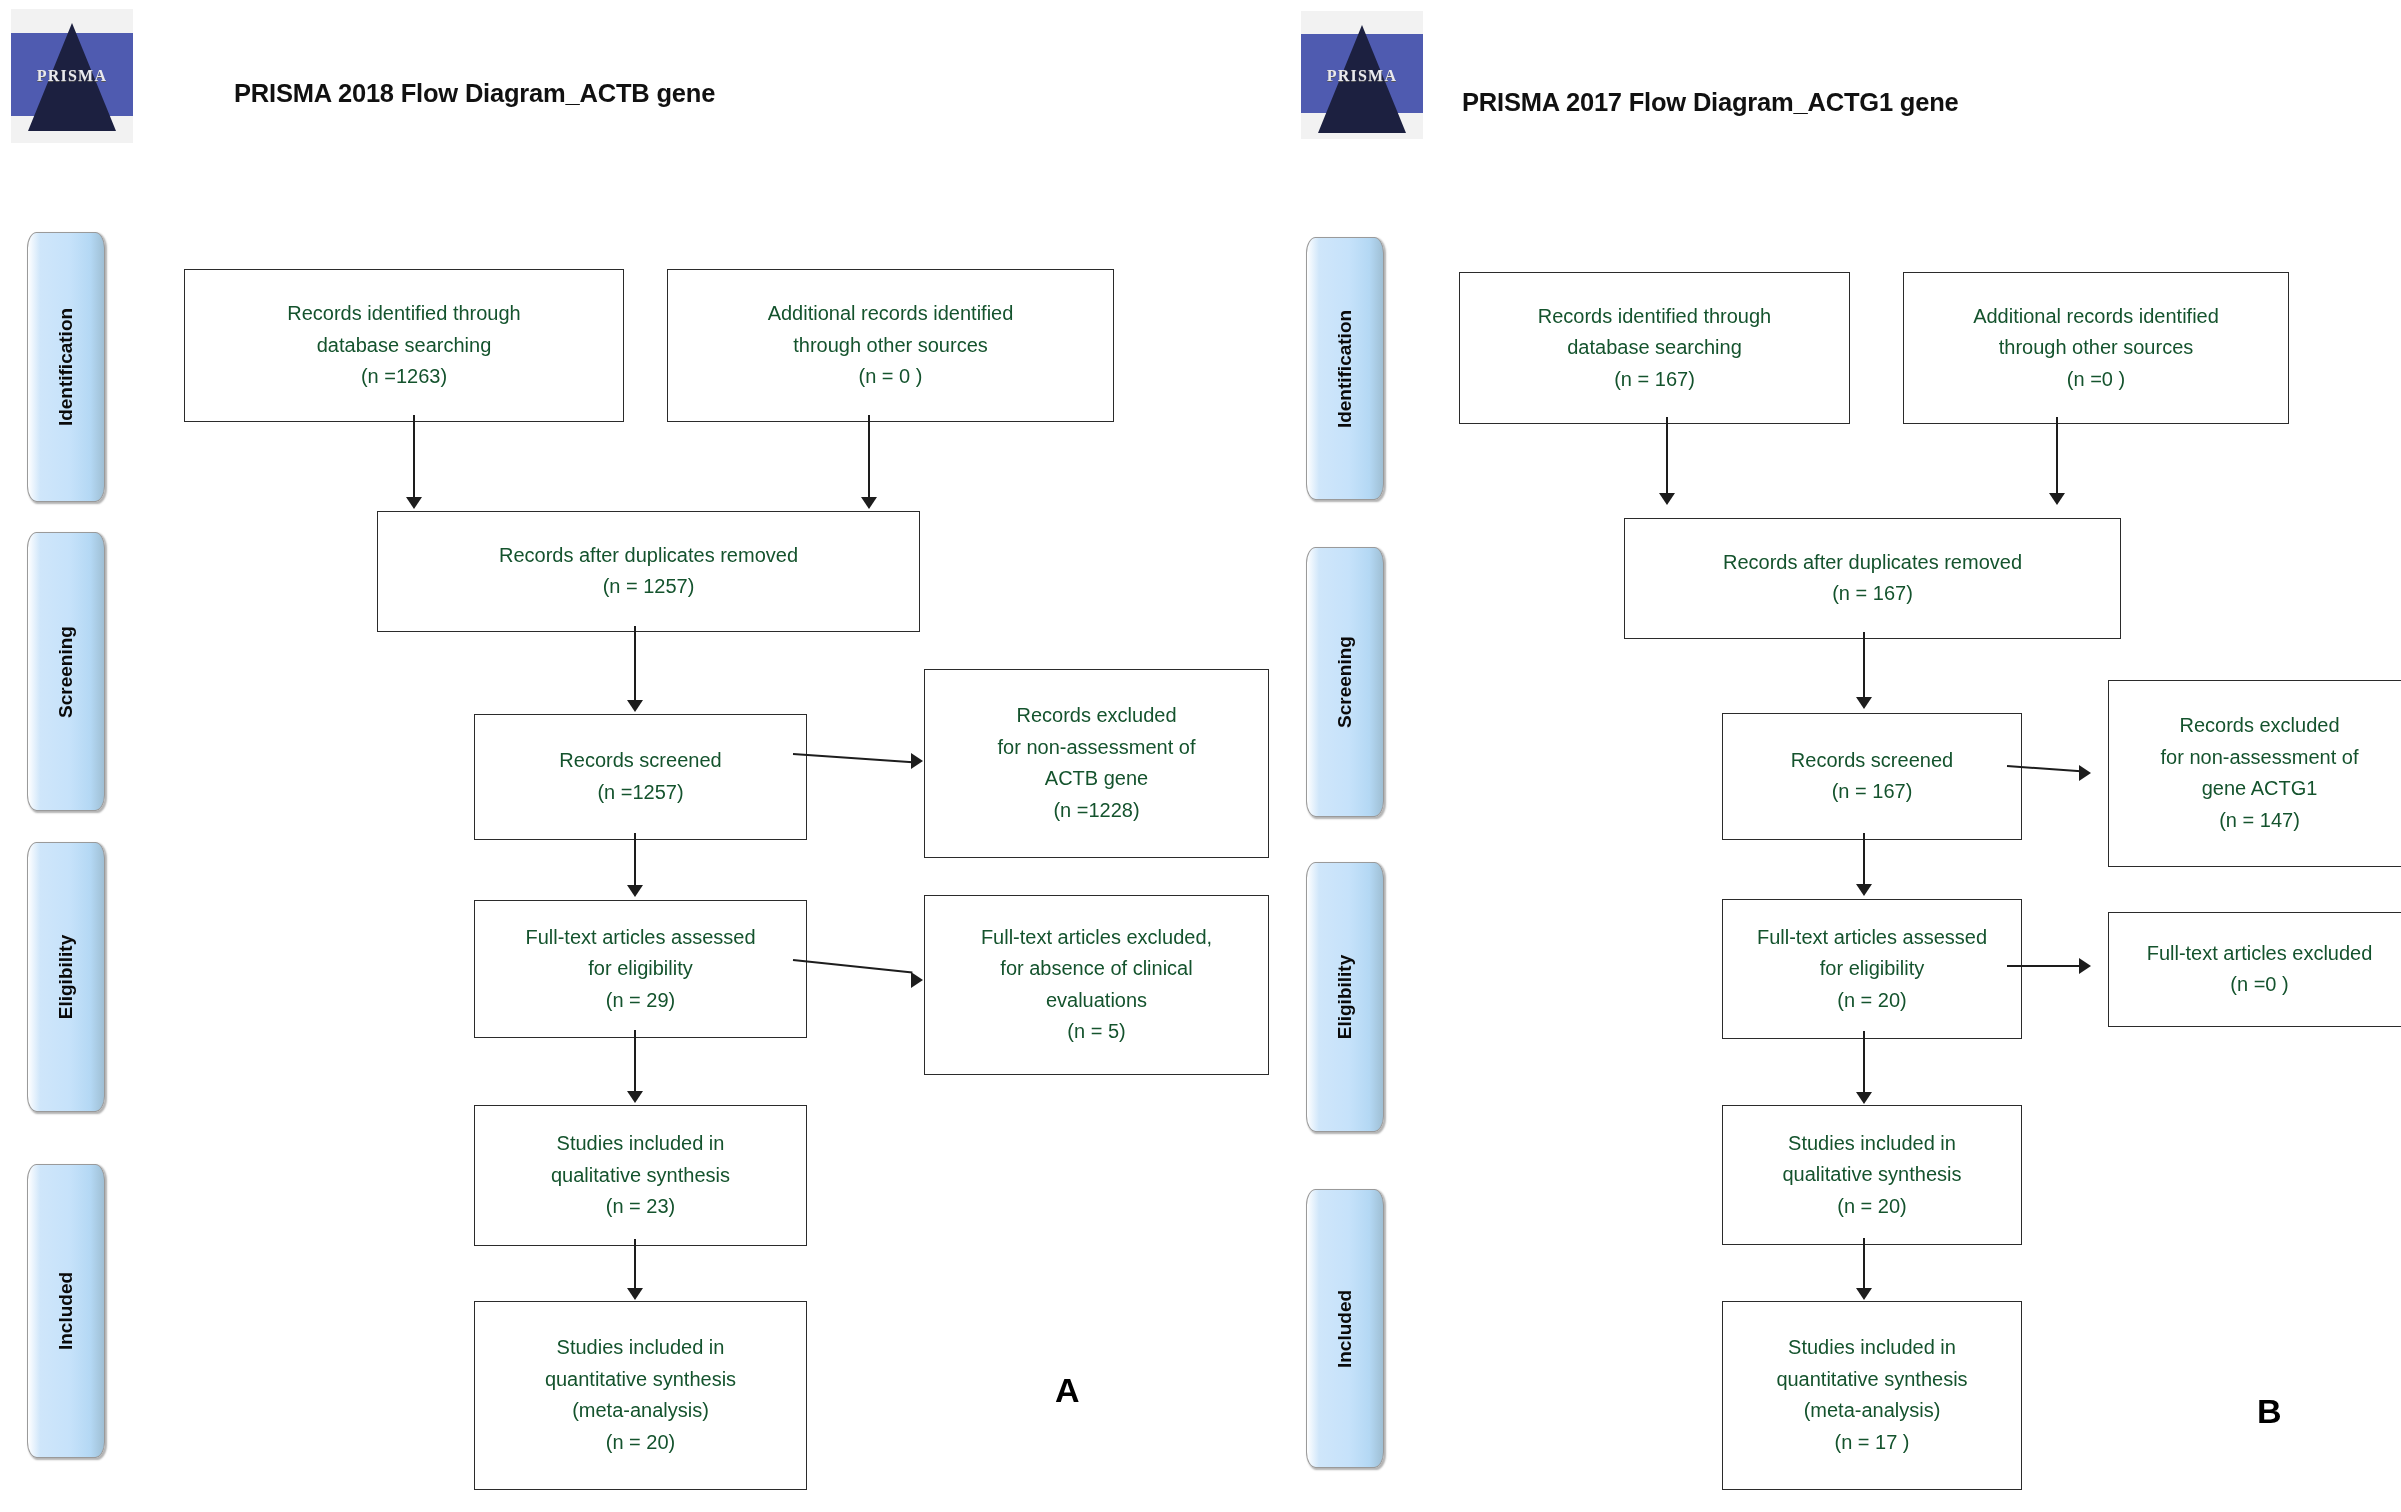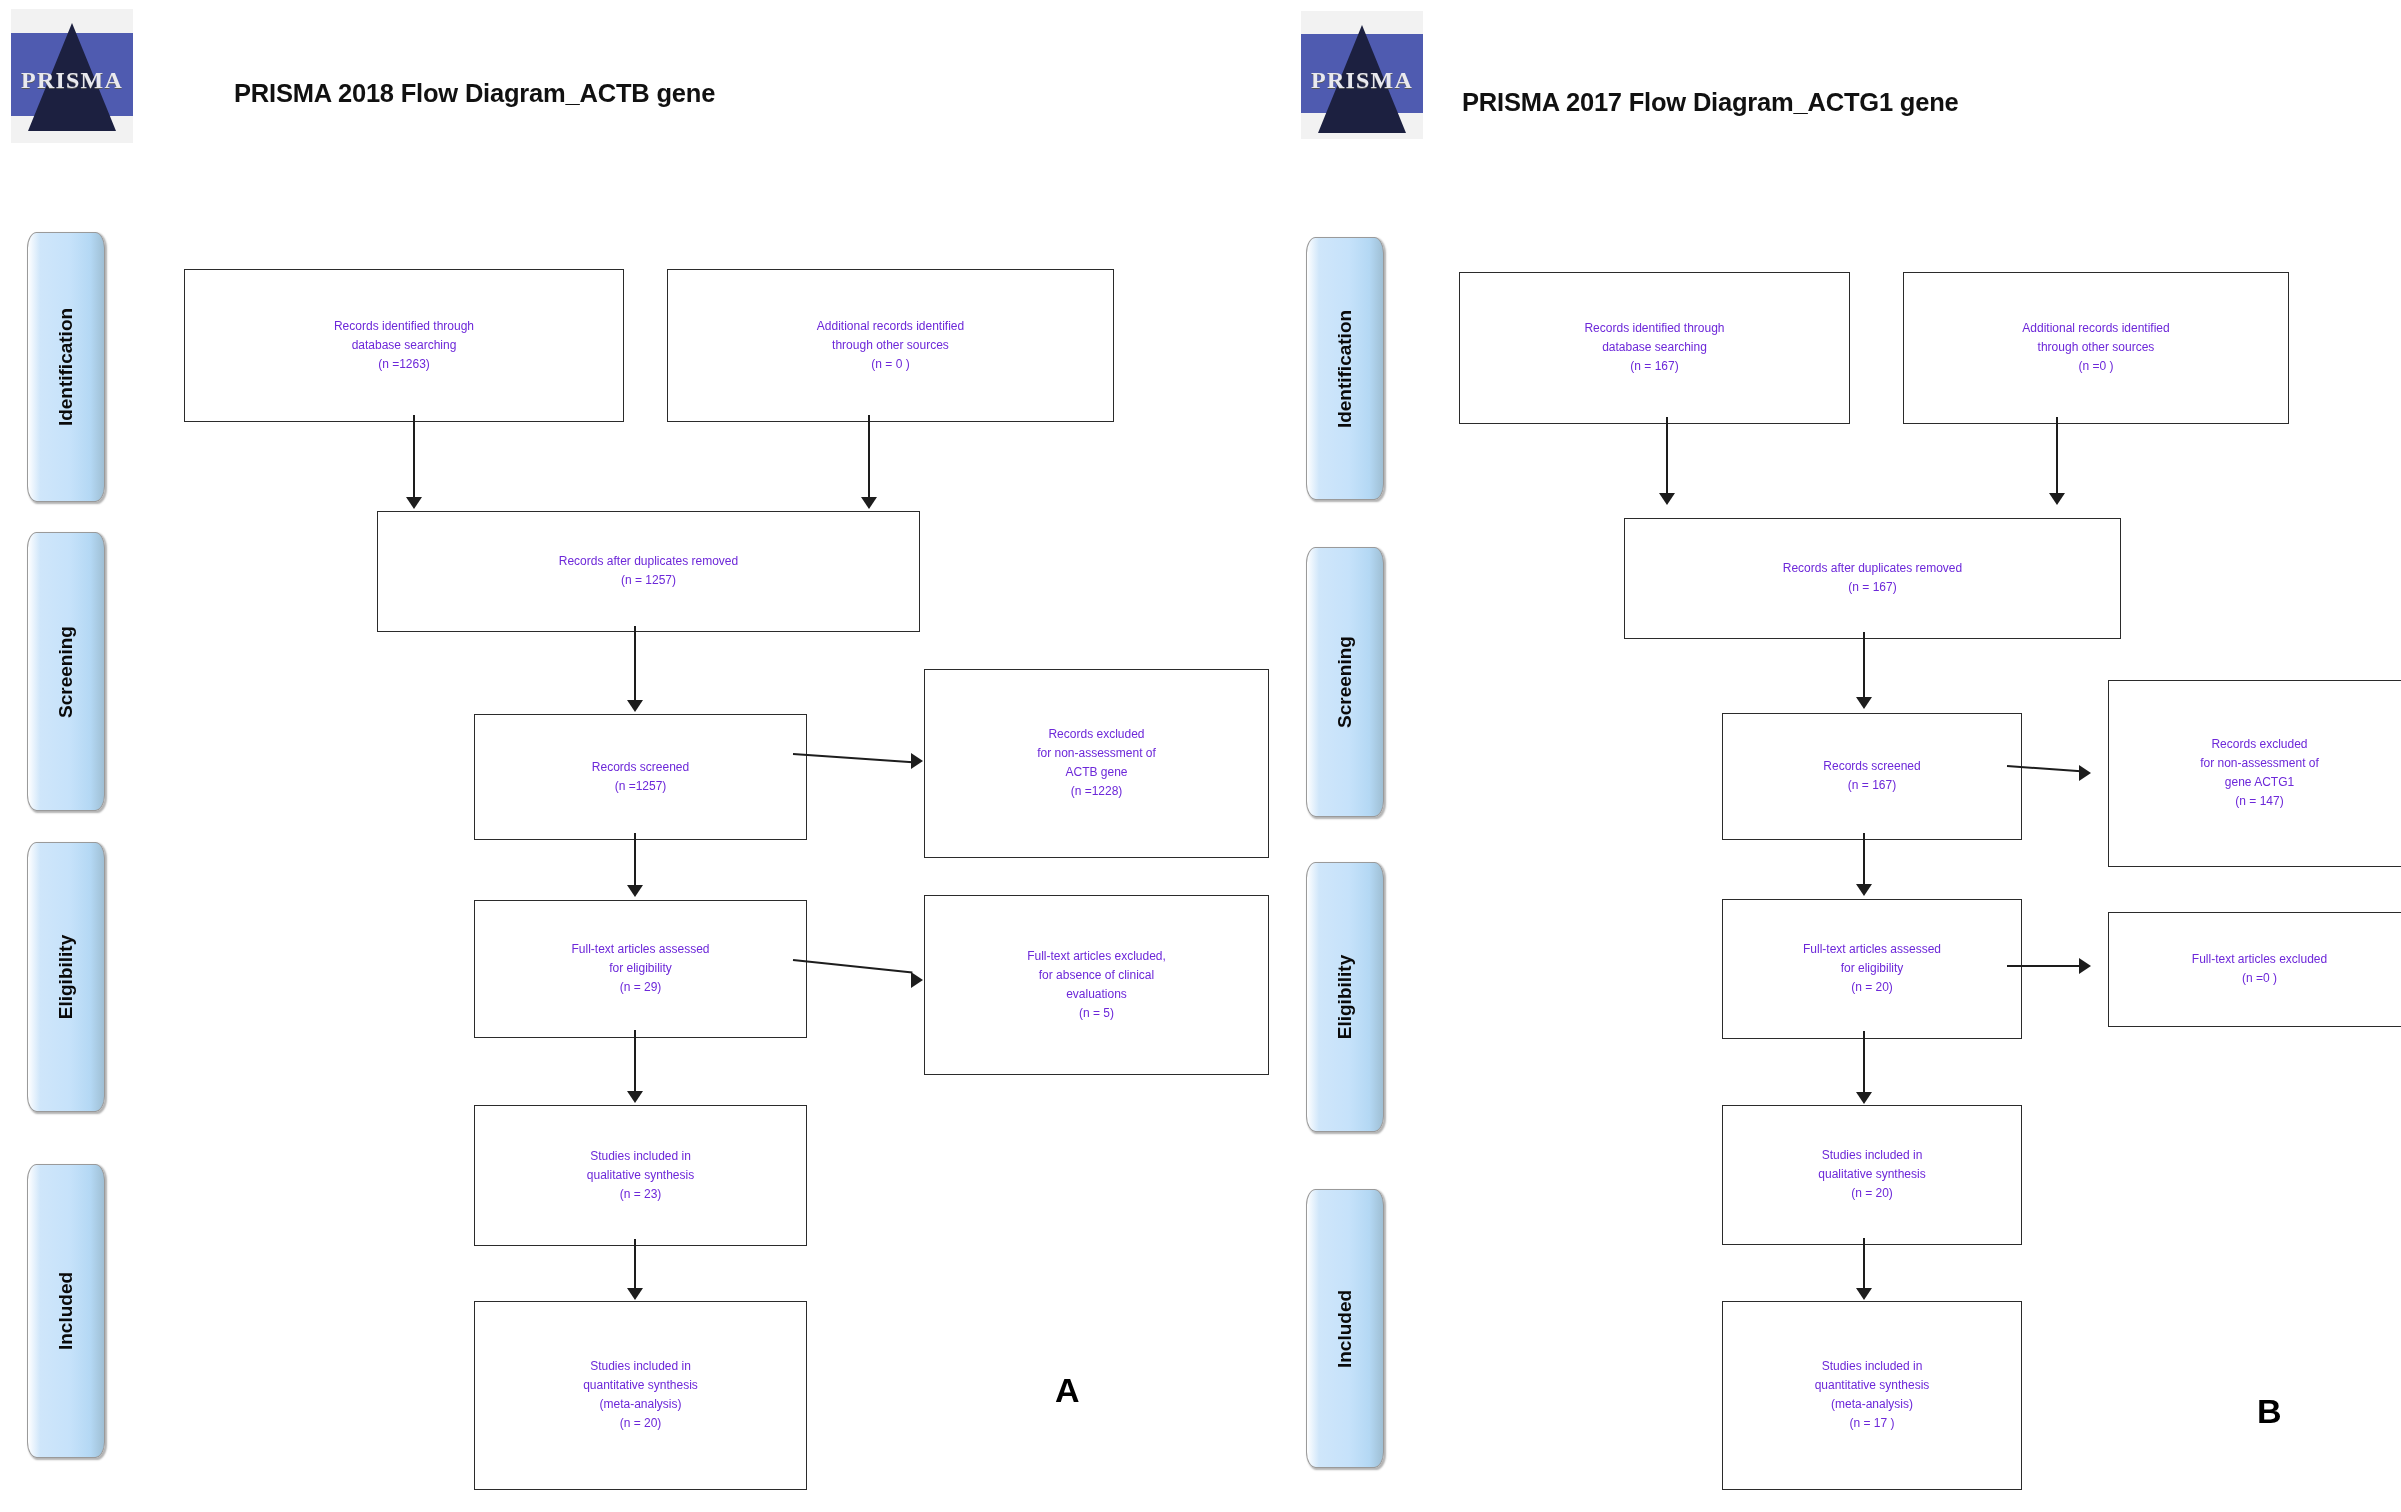--- a/index.html
+++ b/index.html
@@ -21,21 +21,21 @@
   }
   .logo .tri{
     position:absolute;left:50%;top:11%;width:0;height:0;transform:translateX(-50%);
     border-left:44px solid transparent;
     border-right:44px solid transparent;
     border-bottom:108px solid #1c2040;
   }
   .logo .word{
     position:absolute;left:0;right:0;top:44%;
     text-align:center;
-    font-size:24px;font-weight:bold;letter-spacing:1.2px;
+    font-size:16px;font-weight:bold;letter-spacing:1.2px;
     color:#e9e9ef;
     text-shadow:0 0.6px 0 #555;
     font-family:"Liberation Serif", serif;
   }
 
   
   .panel-title{
     position:absolute;
     font-size:25.5px;font-weight:bold;
     color:#111;
@@ -63,23 +63,23 @@
   
   .box{
     position:absolute;
     background:#ffffff;
     border:1.8px solid #2b2b2b;
     display:flex;align-items:center;justify-content:center;
     text-align:center;
     padding:2.4px 6px;
   }
   .box .txt{
-    font-size:12px;
+    font-size:20px;
     line-height:1.58;
-    color:#6d28d9;
+    color:#14532d;
     white-space:pre-line;
   }
 
   
   .vline{position:absolute;width:2.4px;background:#1d1d1d;}
   .hline{position:absolute;height:2.4px;background:#1d1d1d;}
   .arrow-down{
     position:absolute;width:0;height:0;
     border-left:8px solid transparent;
     border-right:8px solid transparent;

